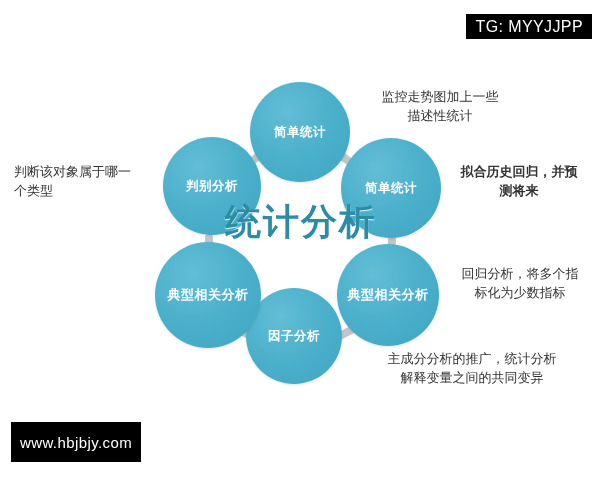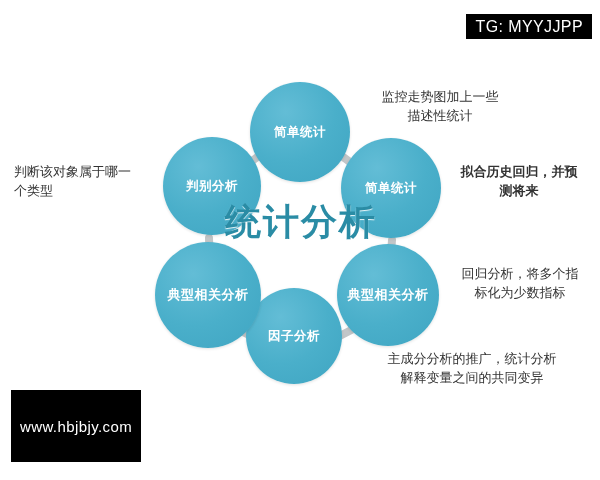--- a/index.html
+++ b/index.html
@@ -38,21 +38,21 @@
     right: 8px;
     top: 14px;
     height: 25px;
     padding: 0 9px;
     font-size: 16px;
   }
   #wm-site {
     left: 11px;
     bottom: 18px;
     height: 40px;
-    padding: 16px 9px;
+    padding: 0 9px;
     font-size: 15px;
   }
 
   
   #hub {
     position: absolute;
     left: 155px;
     top: 82px;
     width: 290px;
     height: 290px;

